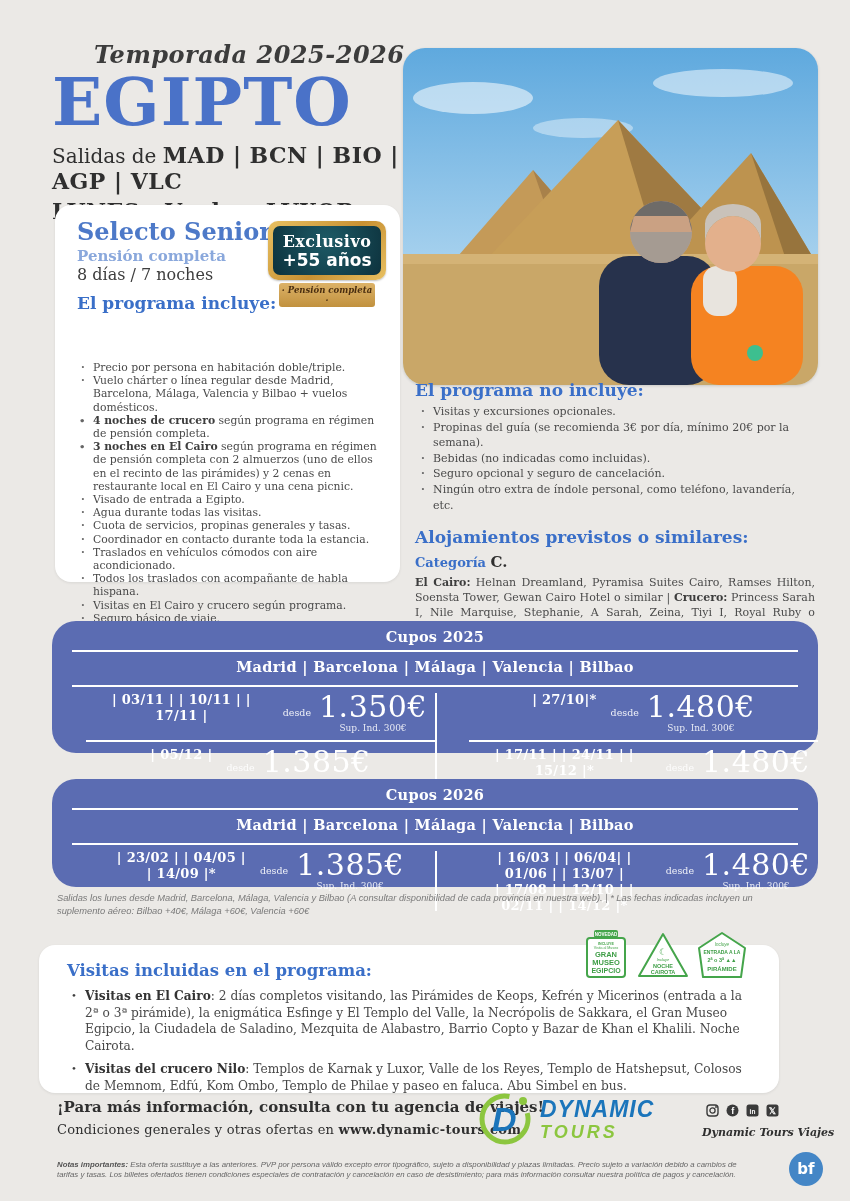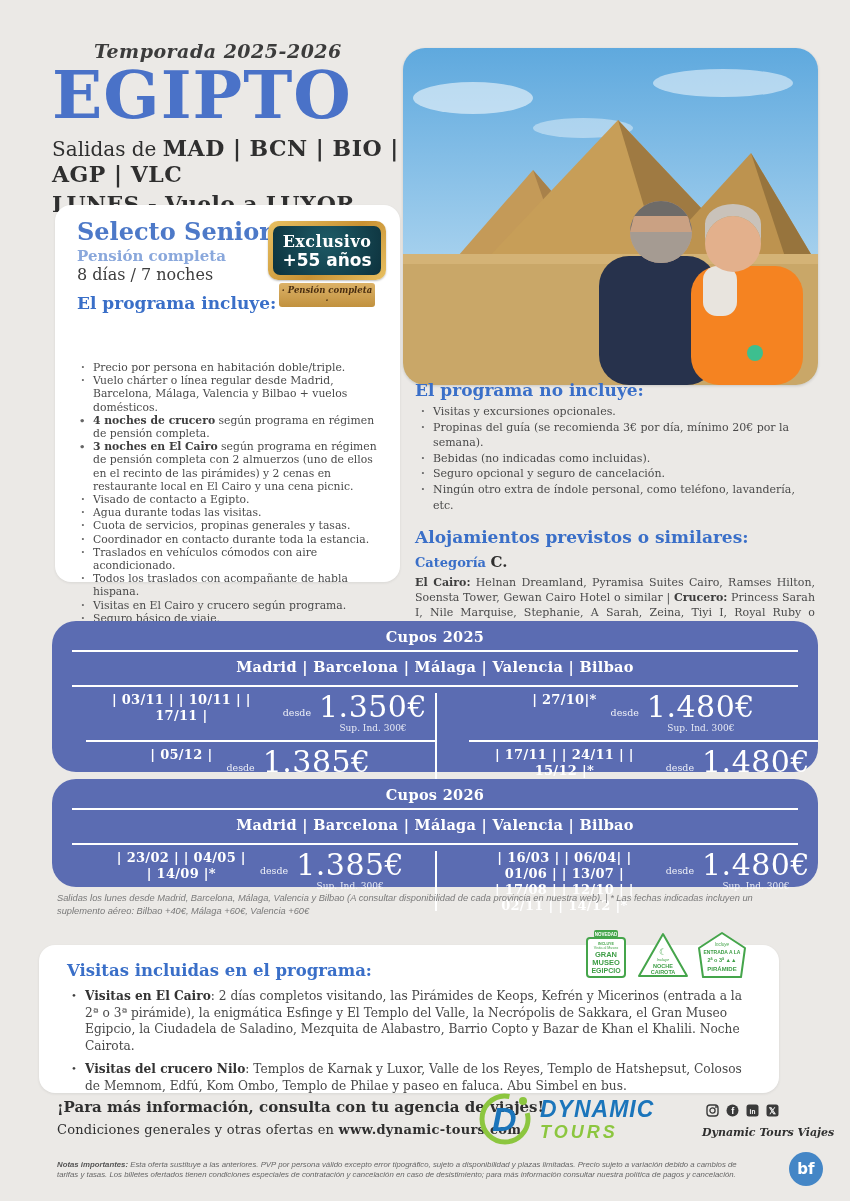--- a/index.html
+++ b/index.html
@@ -4,21 +4,21 @@
 <style>
   * { margin:0; padding:0; box-sizing:border-box; }
   html,body { background:#d8d6d3; }
   .page {
     position:relative; width:850px; height:1201px; margin:0 auto;
     background:#ebe9e6; overflow:hidden;
     font-family:"DejaVu Serif", serif; color:#3a3a3a;
   }
   
   .header { position:absolute; left:52px; top:40px; width:360px; }
-  .season { font-style:italic; font-weight:bold; font-size:19px; color:#3c3c3c; margin-left:42px; letter-spacing:.5px; }
+  .season { font-style:italic; font-weight:bold; font-size:24px; color:#3c3c3c; margin-left:42px; letter-spacing:.5px; }
   .big-title { font-size:66px; font-weight:bold; color:#4a72c8; line-height:1.02; letter-spacing:1px; }
   .salidas { font-size:20px; color:#2f2f2f; margin-top:6px; }
   .salidas b { font-size:22px; letter-spacing:.5px; }
   .lunes { font-size:22px; font-weight:bold; color:#2f2f2f; margin-top:4px; letter-spacing:.3px; }
   
   .hero { position:absolute; left:403px; top:48px; width:415px; height:337px; border-radius:22px; overflow:hidden; box-shadow:0 1px 3px rgba(0,0,0,.15); }
   
   .card { background:#ffffff; border-radius:16px; box-shadow:0 1px 3px rgba(0,0,0,.08); }
   .left-card { position:absolute; left:55px; top:205px; width:345px; height:377px; padding:14px 16px 6px 22px; }
   .prod-name { color:#4d79c8; font-weight:bold; font-size:24px; line-height:26px; }
@@ -44,21 +44,21 @@
   ul.plist2 li::before { content:"·"; position:absolute; left:6px; color:#666; font-weight:bold; }
   .aloja-title { margin-top:14px; }
   .cat-line { font-size:13px; margin:6px 0 4px; }
   .cat-label { color:#3a6fc8; font-weight:bold; }
   .cat-value { color:#2f2f2f; font-weight:bold; font-size:15px; }
   .hotels { font-size:11px; line-height:15px; color:#4a4a4a; text-align:justify; }
   .hotels b { color:#3d3d3d; }
   
   .pricing-head { position:absolute; left:82px; top:596px; color:#3a6fc8; font-weight:bold; font-size:16px; }
   .cupos { position:absolute; left:52px; width:766px; background:#5b6cb2; border-radius:24px; color:#fff; }
-  .cupos-2025 { top:621px; height:151px; }
+  .cupos-2025 { top:621px; height:132px; }
   .cupos-2026 { top:779px; height:108px; }
   .cupos-title { text-align:center; font-weight:bold; font-size:14.5px; padding-top:7px; letter-spacing:.3px; }
   .cupos-line { border-top:2px solid #fff; margin:5px 20px 0; }
   .cupos-cities { text-align:center; font-weight:bold; font-size:14.5px; padding:6px 0 5px; letter-spacing:.3px; }
   .cupos-rows { position:relative; display:grid; grid-template-columns:1fr 1fr; }
   .cupos-rows::before { content:""; position:absolute; left:50%; top:6px; bottom:10px; width:2px; background:#fff; }
   .cell { display:flex; align-items:flex-start; justify-content:center; gap:14px; padding:5px 8px 7px;margin-left:34px; }
   .two .cell:nth-child(1), .two .cell:nth-child(2) { border-bottom:2px solid #fff; }
   .dates { font-weight:bold; font-size:13px; text-align:center; line-height:16px; letter-spacing:.3px; }
   .pricewrap { display:flex; align-items:center; gap:8px; }
@@ -147,21 +147,21 @@
     </div>
     <div class="prod-name">Selecto Senior</div>
     <div class="prod-board">Pensión completa</div>
     <div class="prod-dur">8 días / 7 noches</div>
     <div class="sec-title">El programa incluye:</div>
     <ul class="plist">
       <li><b></b><span>Precio por persona en habitación doble/triple.</span></li>
       <li><b></b><span>Vuelo chárter o línea regular desde Madrid, Barcelona, Málaga, Valencia y Bilbao + vuelos domésticos.</span></li>
       <li class="strong"><b>4 noches de crucero</b><span> según programa en régimen de pensión completa.</span></li>
       <li class="strong"><b>3 noches en El Cairo</b><span> según programa en régimen de pensión completa con 2 almuerzos (uno de ellos en el recinto de las pirámides) y 2 cenas en restaurante local en El Cairo y una cena picnic.</span></li>
-      <li><b></b><span>Visado de contacto a Egipto.</span></li>
+      <li><b></b><span>Visado de entrada a Egipto.</span></li>
       <li><b></b><span>Agua durante todas las visitas.</span></li>
       <li><b></b><span>Cuota de servicios, propinas generales y tasas.</span></li>
       <li><b></b><span>Coordinador en contacto durante toda la estancia.</span></li>
       <li><b></b><span>Traslados en vehículos cómodos con aire acondicionado.</span></li>
       <li><b></b><span>Todos los traslados con acompañante de habla hispana.</span></li>
       <li><b></b><span>Visitas en El Cairo y crucero según programa.</span></li>
       <li><b></b><span>Seguro básico de viaje.</span></li>
       <li><b></b><span>Tasas y carburantes: 280€ (Netos).</span></li>
     </ul>
   </div>

